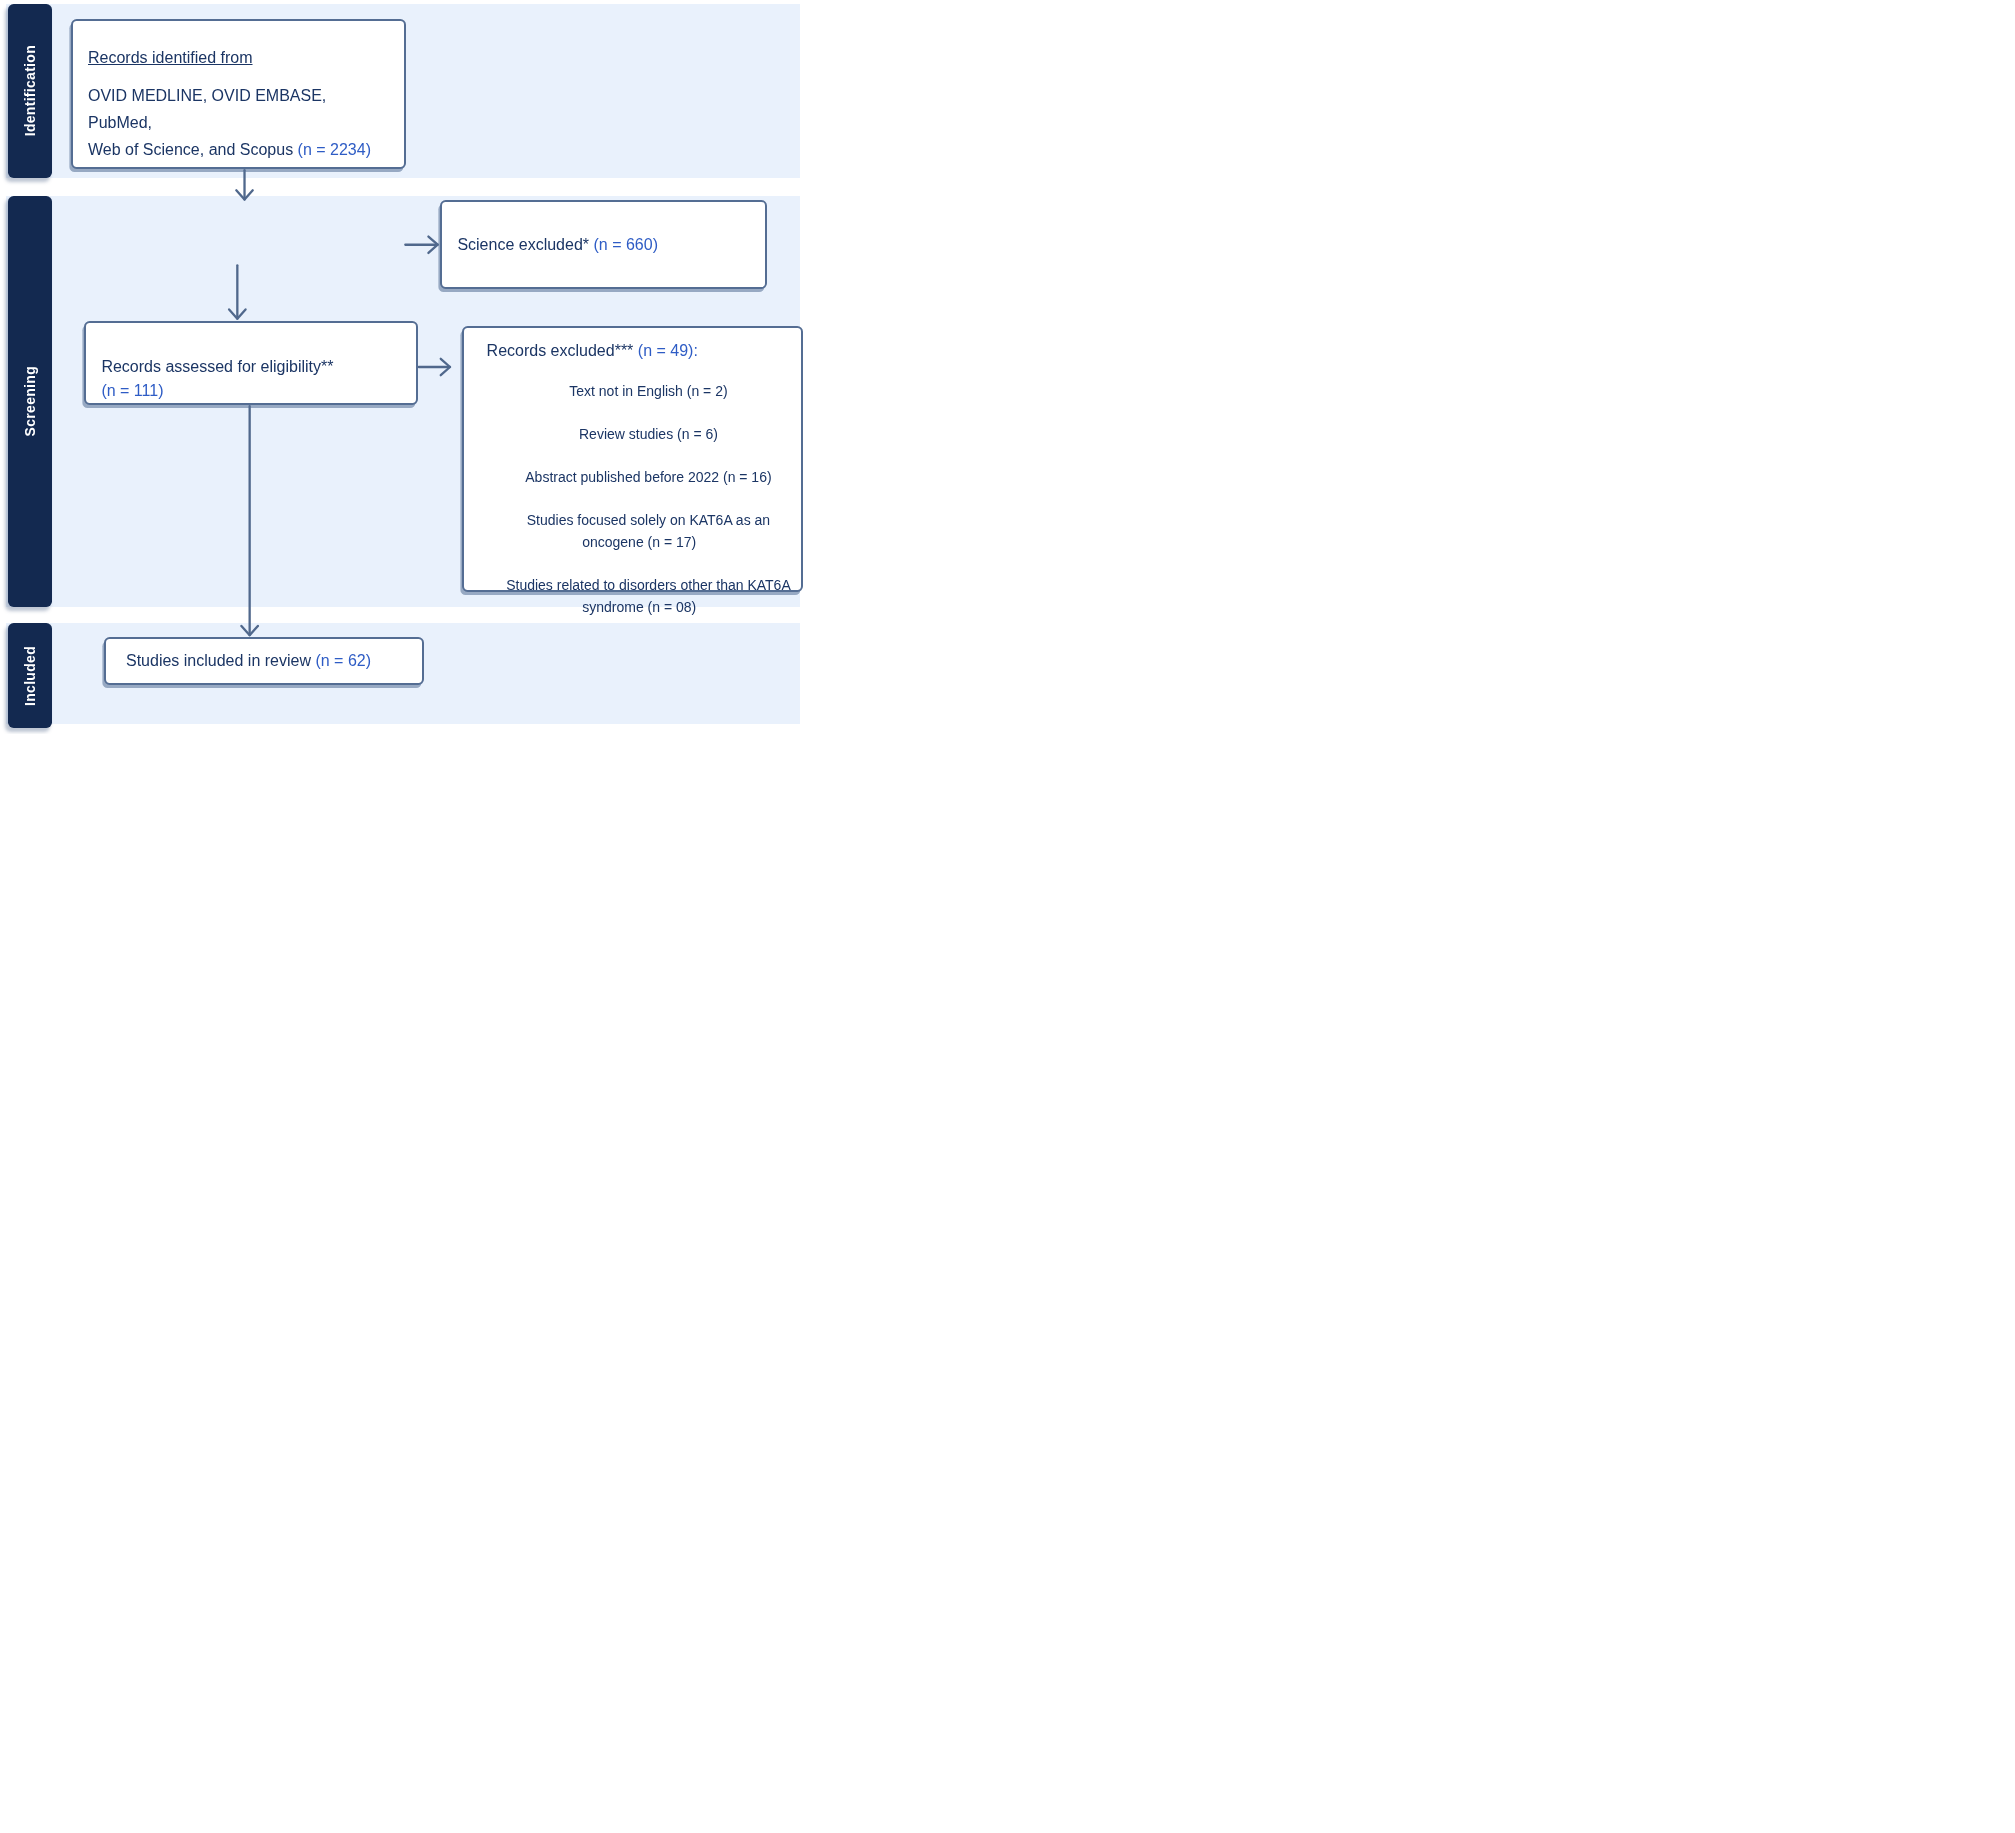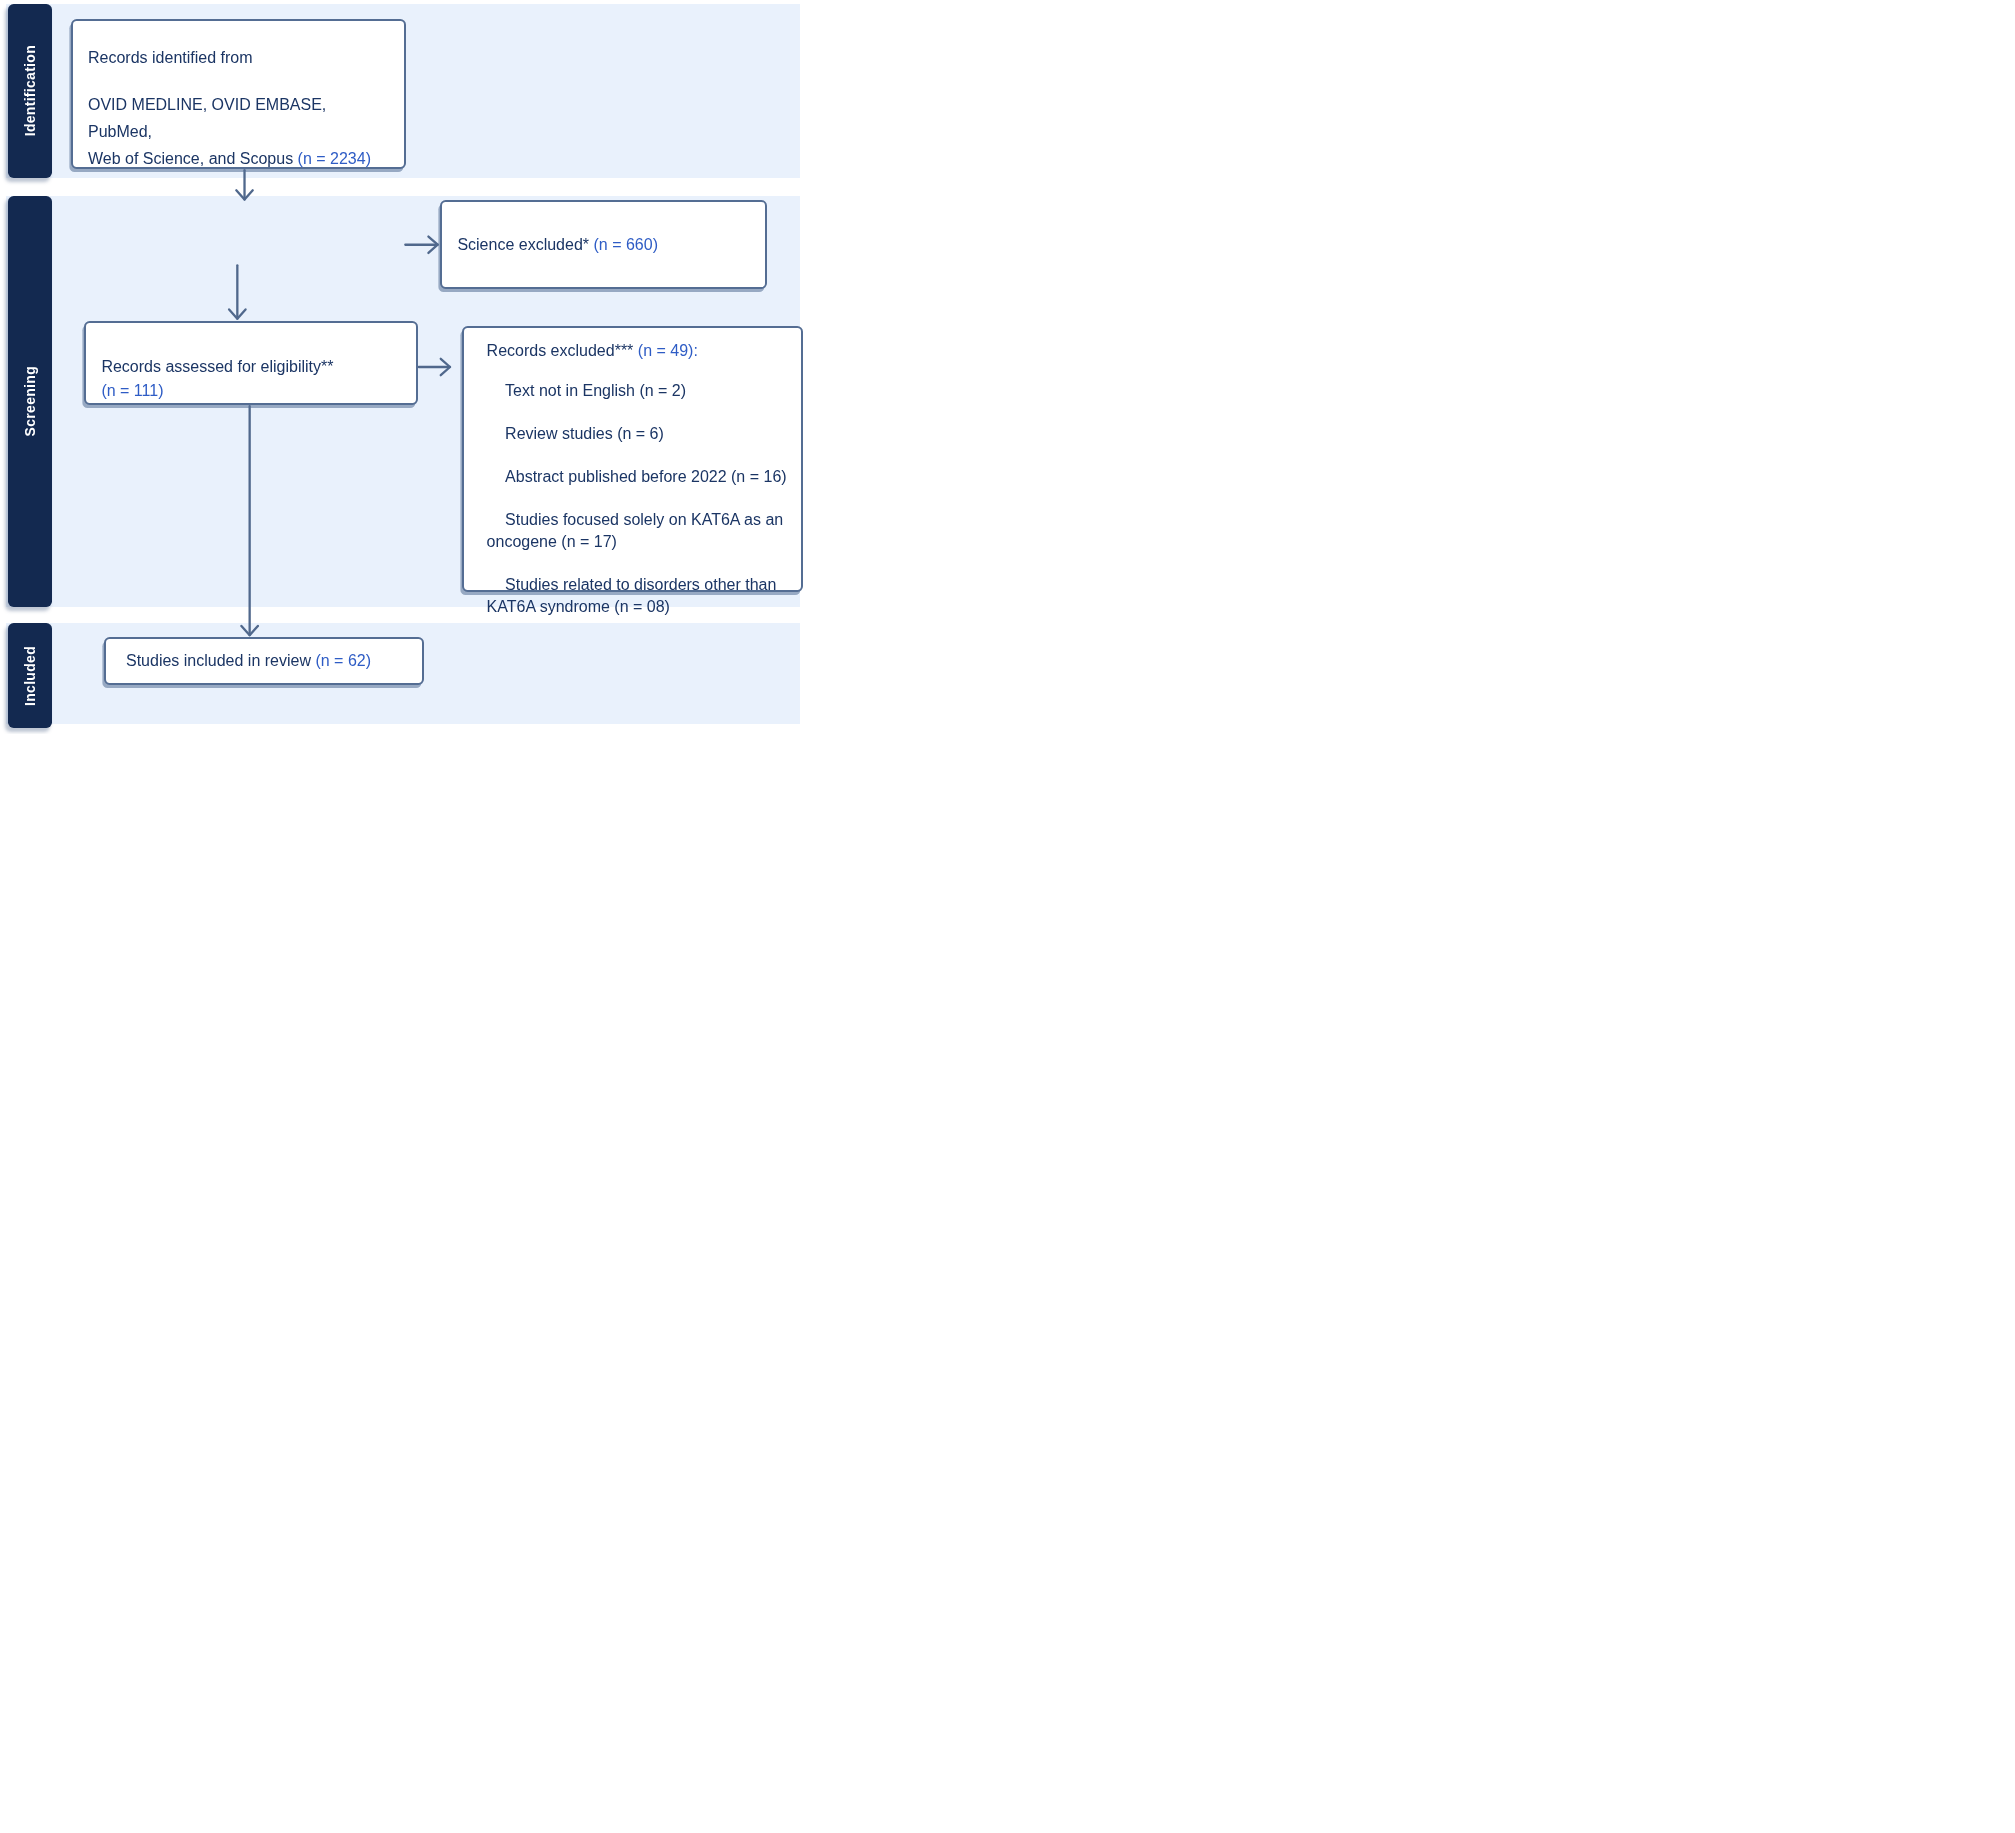--- a/index.html
+++ b/index.html
@@ -40,33 +40,33 @@
     border:2.1px solid #546d93;
     border-radius:5.7px;
     box-shadow:-2.1px 3.6px 0 -0.5px rgba(84,109,147,0.55);
     color:#1b3564;
     box-sizing:border-box;
     font-size:16px;
   }
   .n { color:#2e5cc5; }
 
   #box-identified { left:71px; top:19px; width:335px; height:150px; padding:22.6px 13.4px 0 15px; line-height:27px; }
-  #box-identified .first-line { margin-bottom:20px; }
+  #box-identified .first-line { margin-bottom:11px;text-decoration:underline; }
 
   #box-screened  { left:88px; top:200px; width:316px; height:64px; display:flex; align-items:center; padding-left:13.4px; }
   #box-excluded1 { left:440px; top:200px; width:327px; height:89px; display:flex; align-items:center; padding-left:15.4px; }
 
   #box-assessed  { left:84px; top:321px; width:334px; height:84px; display:flex; flex-direction:column; justify-content:flex-end; padding-left:15.4px; line-height:24px; }
 
   #box-excluded2 { left:452px; top:326px; width:341px; height:266px; padding:13.4px 9.2px 0 10.3px;margin-left:10px; }
   #box-excluded2 .title { margin-left:12.3px; line-height:20.6px; }
   #box-excluded2 p.reason {
-    font-size:16px; line-height:22px;
+    font-size:14px; line-height:22px;
     margin:21px 0 0 0;
-    padding-left:12.3px; text-indent:18.5px;
+    padding-left:12.3px; text-indent:18.5px;text-align:center;
   }
   #box-excluded2 p.reason:first-of-type { margin-top:18.5px; }
 
   #box-included  { left:104px; top:637px; width:320px; height:48px; display:flex; align-items:center; padding-left:20px; }
 
   #arrows { position:absolute; left:0; top:0; pointer-events:none; }
 </style>
 </head>
 <body>
 

